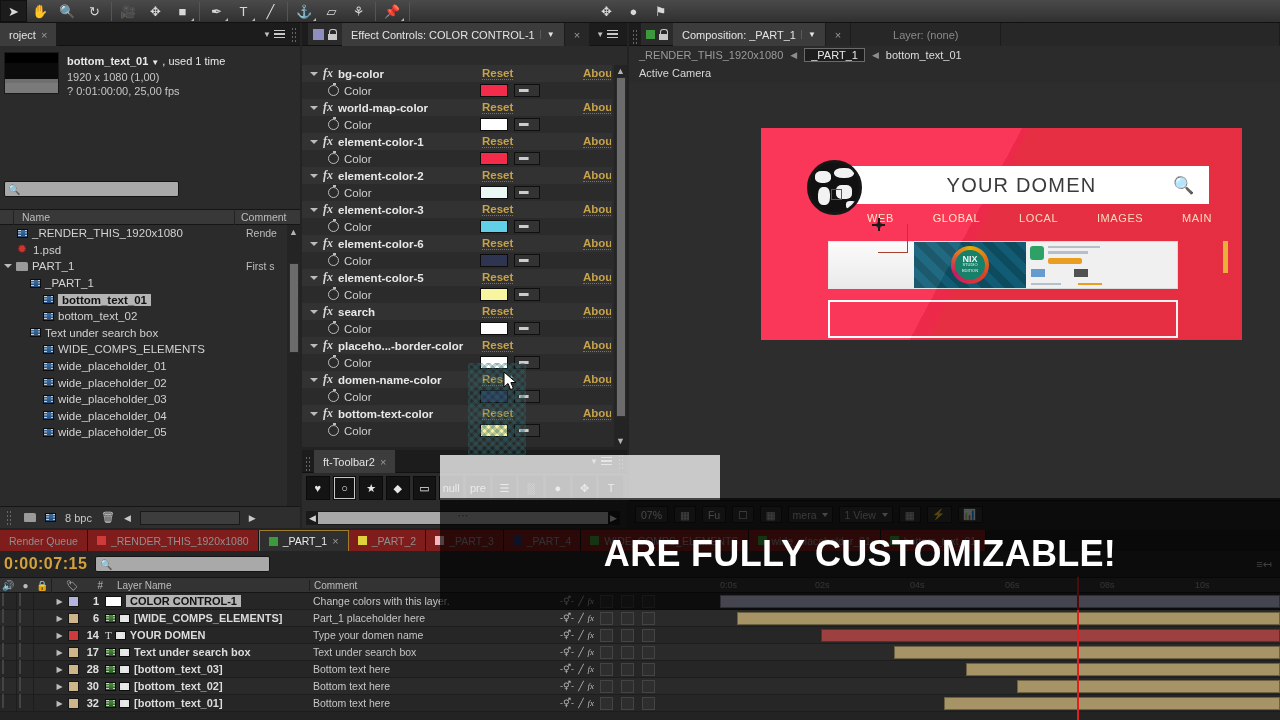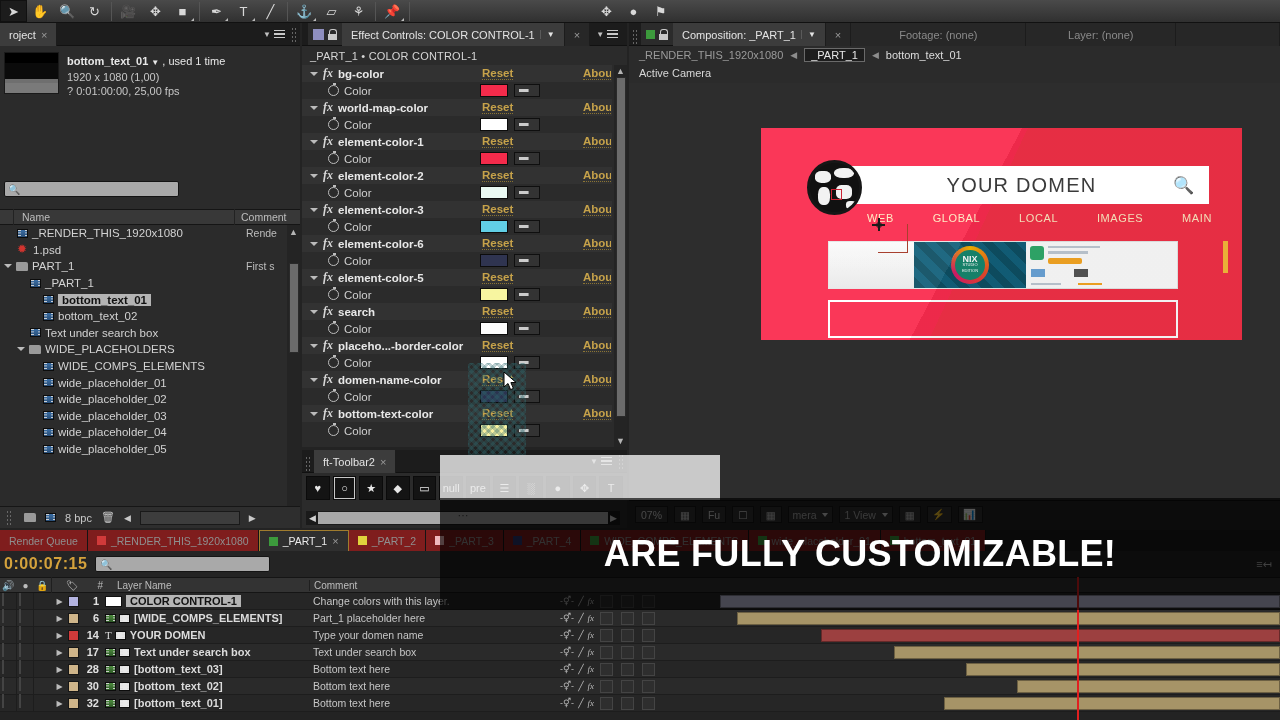--- a/index.html
+++ b/index.html
@@ -346,25 +346,20 @@
           <span class="nm">bottom_text_01</span>
         </div>
         <div class="prow" style="padding-left: 43px;">
           <span class="ficon"></span>
           <span class="nm">bottom_text_02</span>
         </div>
         <div class="prow" style="padding-left: 30px;">
           <span class="ficon"></span>
           <span class="nm">Text under search box</span>
         </div>
-        <div class="prow" style="padding-left: 17px;">
-          <span class="tri open"></span>
-          <span class="folder"></span>
-          <span class="nm">WIDE_PLACEHOLDERS</span>
-        </div>
         <div class="prow" style="padding-left: 43px;">
           <span class="ficon"></span>
           <span class="nm">WIDE_COMPS_ELEMENTS</span>
         </div>
         <div class="prow" style="padding-left: 43px;">
           <span class="ficon"></span>
           <span class="nm">wide_placeholder_01</span>
         </div>
         <div class="prow" style="padding-left: 43px;">
           <span class="ficon"></span>
@@ -419,21 +414,20 @@
       <div class="pmenu">
         <span style="font-size:8px">▼</span>
         <span class="hamb">
             <i></i>
             <i></i>
             <i></i>
           </span>
       </div>
       <span class="gripper"></span>
     </div>
-    <div class="fx-title">_PART_1 • COLOR CONTROL-1</div>
     <div class="fx-list" id="fx-list">
         <div class="fxrow hdr">
           <span class="tri open"></span>
           <span class="fxi">fx</span>
           <span>bg-color</span>
           <span class="reset">Reset</span>
           <span class="about">Abou</span>
         </div>
         <div class="fxrow prop">
           <span class="stopw"></span>
@@ -623,23 +617,20 @@
       <div style="display:flex;align-items:center;gap:4px;padding:0 5px;background:#2b2b2b">
         <span class="greenchip"></span>
         <span class="lockicon"></span>
       </div>
       <div class="ptab active">
         <span>Composition: _PART_1</span>
         <span style="border-left:1px solid #5a5a5a;padding-left:6px;font-size:8px">▼</span>
       </div>
       <div class="ptab dim">
         <span class="xclose">×</span>
-      </div>
-      <div class="ptab dim" style="width:175px;justify-content:center">
-        <span>Footage: (none)</span>
       </div>
       <div class="ptab dim" style="width:150px;justify-content:center">
         <span>Layer: (none)</span>
       </div>
       <div class="ptab dim" style="flex:1"></div>
     </div>
 
     <div class="comp-bread">
       <span>_RENDER_THIS_1920x1080</span>
       <span class="arr">◀</span>
@@ -779,20 +770,28 @@
       <span style="width:17px;text-align:center">🔊</span>
       <span style="width:17px;text-align:center">●</span>
       <span style="width:17px;text-align:center">🔒</span>
       <span style="width:10px;border-left:1px solid #1f1f1f;height:16px"></span>
       <span style="width:22px;text-align:center">🏷</span>
       <span style="width:26px;text-align:right;padding-right:6px">#</span>
       <span style="width:200px;padding-left:8px">Layer Name</span>
       <span style="flex:0 0 auto;padding-left:4px;border-left:1px solid #1f1f1f">Comment</span>
     </div>
 
+    <div class="tl-ruler" id="tl-ruler">
+        <span style="left: 0px;">0:0s</span>
+        <span style="left: 95px;">02s</span>
+        <span style="left: 190px;">04s</span>
+        <span style="left: 285px;">06s</span>
+        <span style="left: 380px;">08s</span>
+        <span style="left: 475px;">10s</span>
+      </div>
     <div class="tl-rows" id="tl-rows">
         <div class="lrow sel">
           <span class="sw"><i class="swbox"></i></span>
           <span class="sw"><i class="swbox"></i></span>
           <span class="sw" style="border:0"></span>
           <span style="width:17px;text-align:center;color:#bbb;font-size:8px">▶</span>
           <span class="colorchip" style="background:#b3b3e0"></span>
           <span class="num">1</span>
           <span style="display:inline-flex;align-items:center;gap:3px;margin-right:4px">
             <span style="width:17px;height:11px;background:#fff;border:1px solid #111;display:inline-block"></span>

